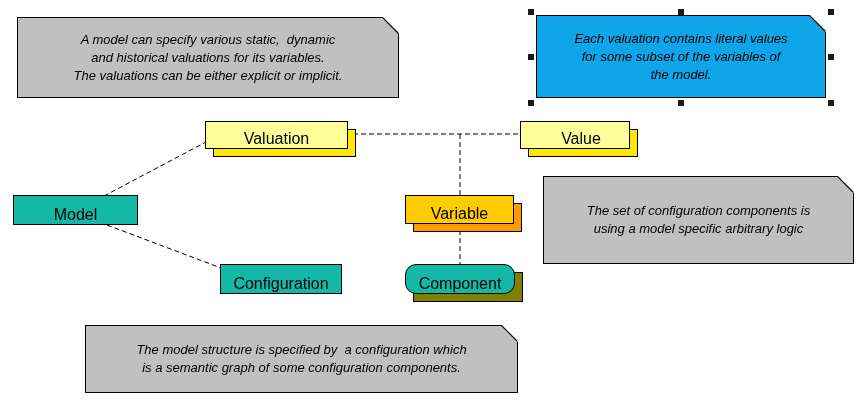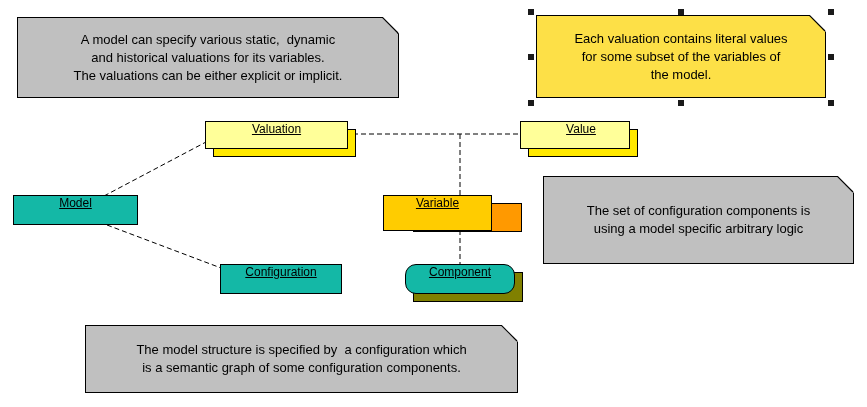--- a/index.html
+++ b/index.html
@@ -5,41 +5,41 @@
   html,body { margin:0; padding:0; background:#fff; }
   #canvas {
     position:relative; width:867px; height:407px; background:#ffffff;
     font-family:"Liberation Sans", "DejaVu Sans", sans-serif; overflow:hidden;
   }
   #wires { position:absolute; left:0; top:0; width:867px; height:407px; }
 
   
   .ubox {
     position:absolute; box-sizing:border-box; border:1px solid #000;
-    display:flex; align-items:flex-start; justify-content:center;
-    font-size:12px; color:#000; z-index:3;text-decoration:underline;
+    display:flex; align-items:flex-end; justify-content:center;
+    font-size:16px; color:#000; z-index:3;
   }
   .shadowbox { position:absolute; box-sizing:border-box; border:1px solid #000; z-index:2; }
 
   .fill-paleyellow { background:#ffff99; }
   .fill-yellow     { background:#ffe800; }
   .fill-green      { background:#14b8a6; }
   .fill-gold       { background:#ffcc00; }
   .fill-orange     { background:#ff9900; }
   .fill-olive      { background:#808000; }
 
   
   .note {
     position:absolute; box-sizing:border-box; border:1px solid #000;
     background:#c0c0c0; z-index:4;
     display:flex; flex-direction:column; align-items:center; justify-content:center;
     font-size:13px; line-height:18px; color:#000; text-align:center;
   }
-  .note.sel { background:#fde047; }
-  .note .nline { white-space:pre; }
+  .note.sel { background:#0ea5e9; }
+  .note .nline { white-space:pre;font-style:italic; }
   .fold { position:absolute; top:-1px; right:-1px; width:17px; height:17px; }
 
   
   .handle { position:absolute; width:6px; height:6px; background:#1a1a1a; z-index:5; }
   .h-tl { left:-9px;  top:-7px; }
   .h-tc { left:calc(50% - 3px); top:-7px; }
   .h-tr { right:-9px; top:-7px; }
   .h-ml { left:-9px;  top:calc(50% - 3px); }
   .h-mr { right:-9px; top:calc(50% - 3px); }
   .h-bl { left:-9px;  bottom:-9px; }
@@ -66,21 +66,21 @@
   <div class="shadowbox fill-yellow" style="left:528px;top:129px;width:110px;height:28px;"></div>
   <div class="ubox fill-paleyellow" style="left:520px;top:121px;width:110px;height:28px;padding-left:12px;">
     <span>Value</span>
   </div>
 
   <div class="ubox fill-green" style="left:13px;top:195px;width:125px;height:30px;">
     <span>Model</span>
   </div>
 
   <div class="shadowbox fill-orange" style="left:413px;top:203px;width:109px;height:29px;"></div>
-  <div class="ubox fill-gold" style="left:383px;top:195px;width:109px;height:36px;">
+  <div class="ubox fill-gold" style="left:405px;top:195px;width:109px;height:29px;">
     <span>Variable</span>
   </div>
 
   <div class="ubox fill-green" style="left:220px;top:264px;width:122px;height:30px;">
     <span>Configuration</span>
   </div>
 
   <div class="shadowbox fill-olive" style="left:413px;top:272px;width:110px;height:30px;"></div>
   <div class="ubox fill-green" style="left:405px;top:264px;width:110px;height:30px;border-radius:11px;">
     <span>Component</span>

